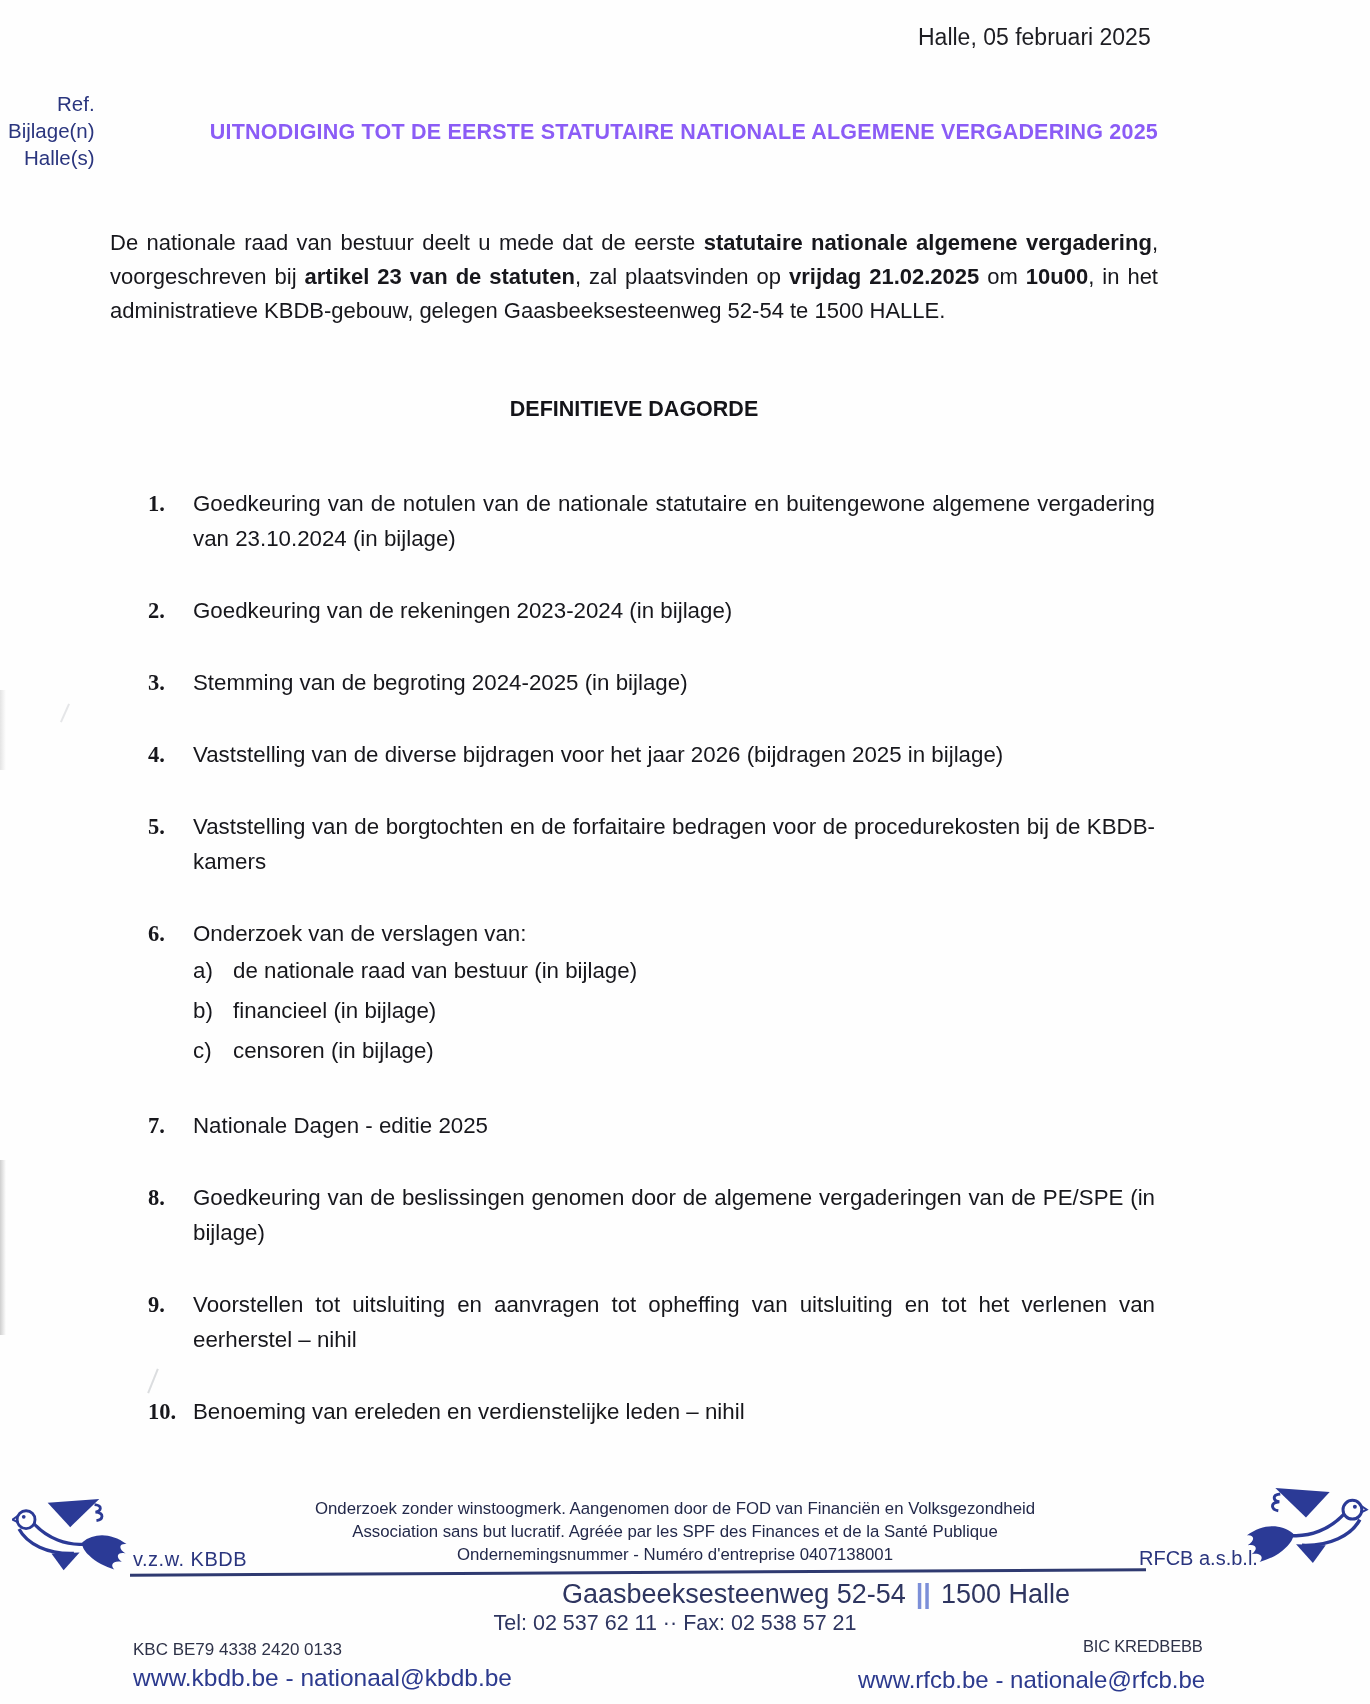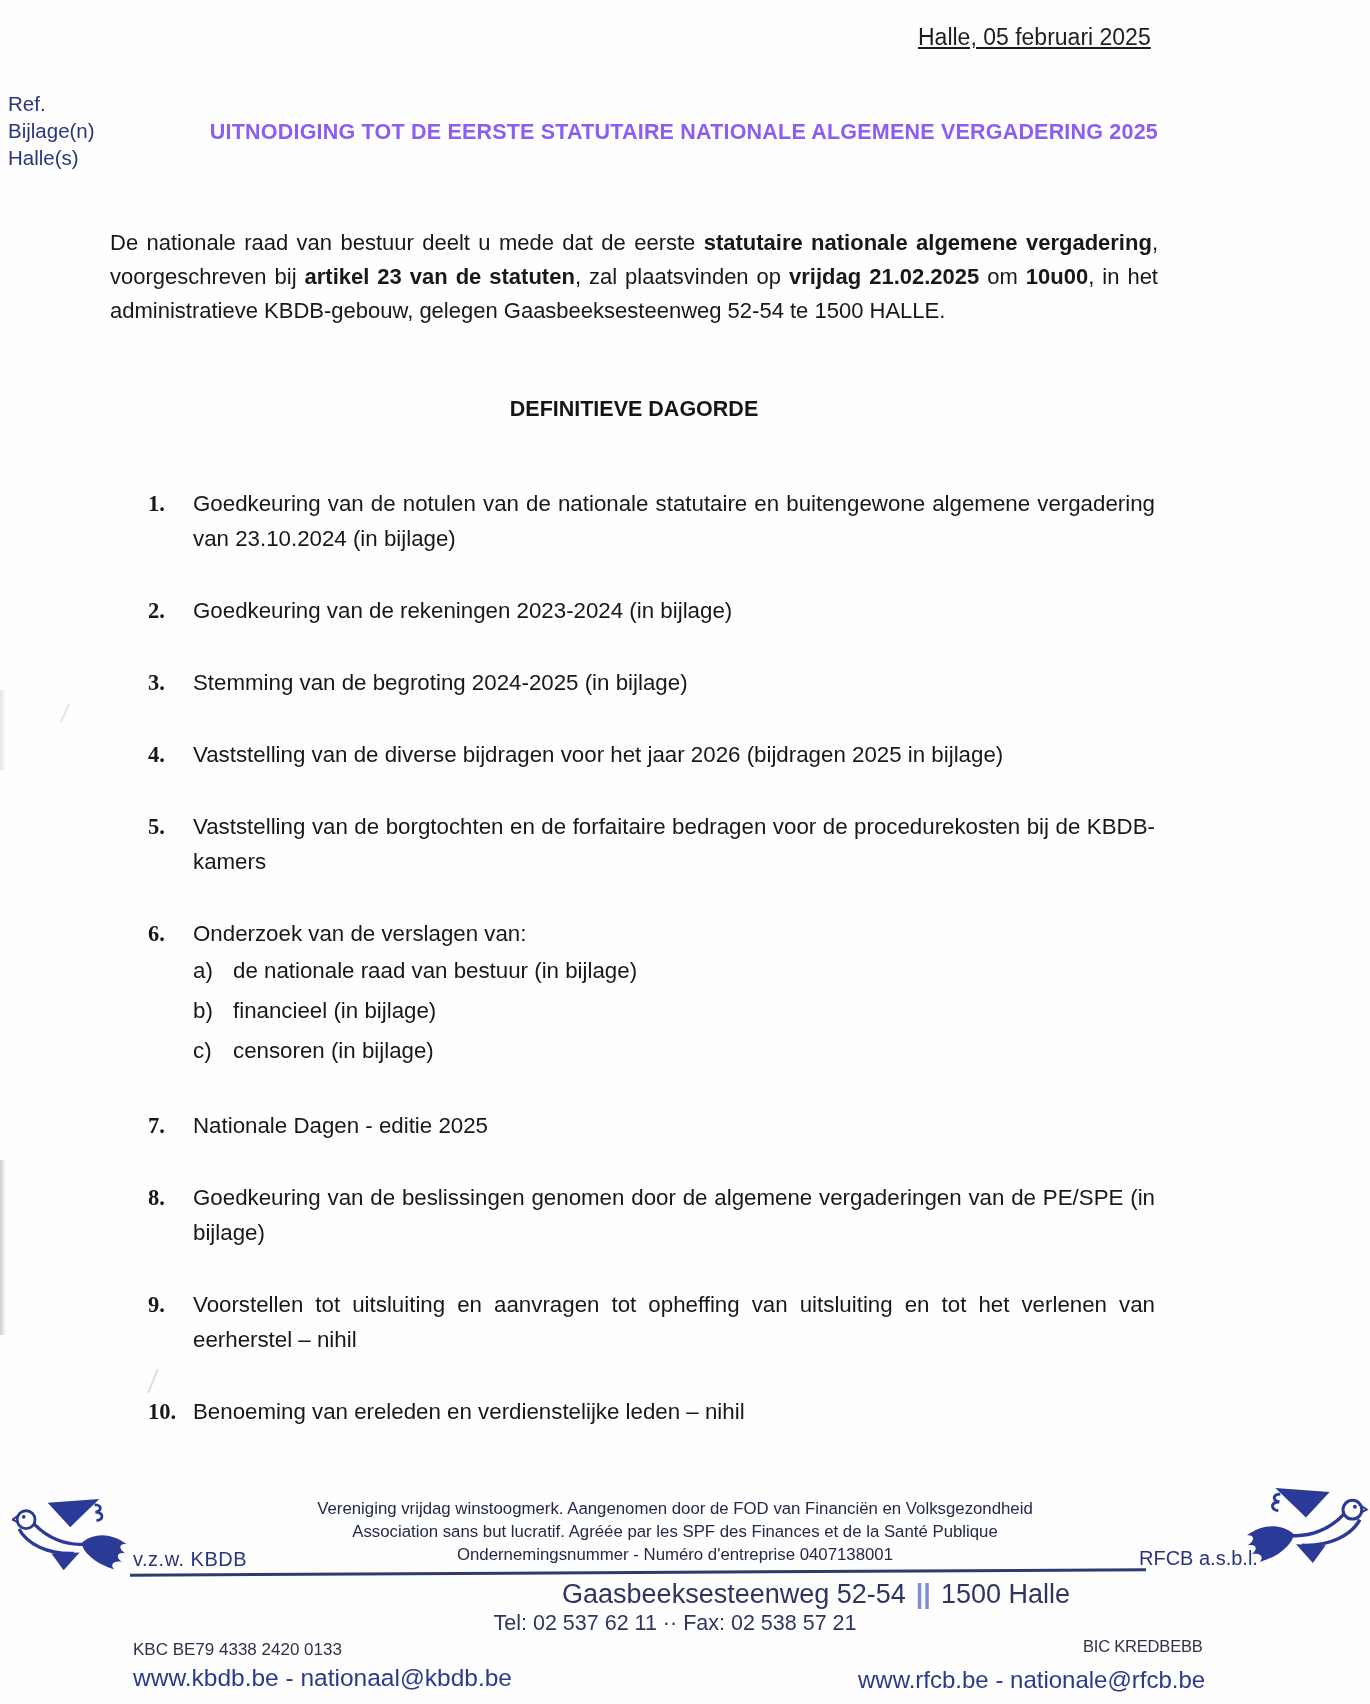--- a/index.html
+++ b/index.html
@@ -7,22 +7,22 @@
     position:relative;
     width:1370px;height:1704px;
     background:#fefefe;
     overflow:hidden;
     font-family:"Liberation Sans", sans-serif;
     color:#17171c;
   }
   
   .dossier{position:absolute;left:10px;top:6px;font-size:22px;line-height:28px;color:#2a357e;width:250px;}
   .dossier .l2{text-align:center;}
-  .date-line{position:absolute;left:918px;top:24px;font-size:23px;color:#1d1d22;text-decoration:underline;}
-  .ref-block{position:absolute;left:8px;top:90px;font-size:20.5px;line-height:27px;color:#2a357e;}
+  .date-line{position:absolute;left:918px;top:24px;font-size:23px;color:#1d1d22;}
+  .ref-block{position:absolute;left:8px;top:90px;font-size:20.5px;line-height:27px;color:#2a357e;text-align:right;}
   .title{
     position:absolute;left:110px;top:120px;width:1048px;
     text-align:right;font-weight:bold;font-size:21.5px;color:#8b5cf6;letter-spacing:.2px;
   }
   
   .intro{
     position:absolute;left:110px;top:226px;width:1048px;
     font-size:22px;line-height:34px;text-align:justify;color:#17171c;
   }
   .agenda-heading{
@@ -180,21 +180,21 @@
     <path class="stroke" stroke-width="2" d="M5.5 20.5 L0.5 24 L6.5 27"></path>
     <path class="stroke" stroke-width="3.5" d="M23 28 C38 44 58 52 78 50"></path>
     <path class="stroke" stroke-width="3.5" d="M7.5 34 C16 50 38 61 66 60"></path>
     <path class="fill" d="M75 48 C88 38 105 38 122 50 C114 49 113 55 121 60 C112 58 110 64 117 69 C108 67 104 72 109 77 C99 74 90 70 82 62 C78 58 74 53 75 48 Z"></path>
     <path class="fill" d="M42 60 L72 59 L55 78 Z"></path>
   </svg>
 
   <div class="vzw-label">v.z.w. KBDB</div>
 
   <div class="footer-center">
-    <div>Vereniging vrijdag winstoogmerk. Aangenomen door de FOD van Financiën en Volksgezondheid</div>
+    <div>Onderzoek zonder winstoogmerk. Aangenomen door de FOD van Financiën en Volksgezondheid</div>
     <div>Association sans but lucratif. Agréée par les SPF des Finances et de la Santé Publique</div>
     <div>Ondernemingsnummer - Numéro d'entreprise 0407138001</div>
   </div>
 
   <div class="rfcb-label">RFCB a.s.b.l.</div>
 
   <svg class="logo logo-right" viewBox="0 0 130 85" xmlns="http://www.w3.org/2000/svg">
     <path class="fill" d="M38 6 L93 2 L62 32 Z"></path>
     <path class="stroke" stroke-width="3" d="M88 8 C97 9 95 15 89 16 C99 17 97 24 90 25"></path>
     <circle class="stroke" stroke-width="3" fill="#fff" cx="15" cy="24" r="9.5"></circle>

